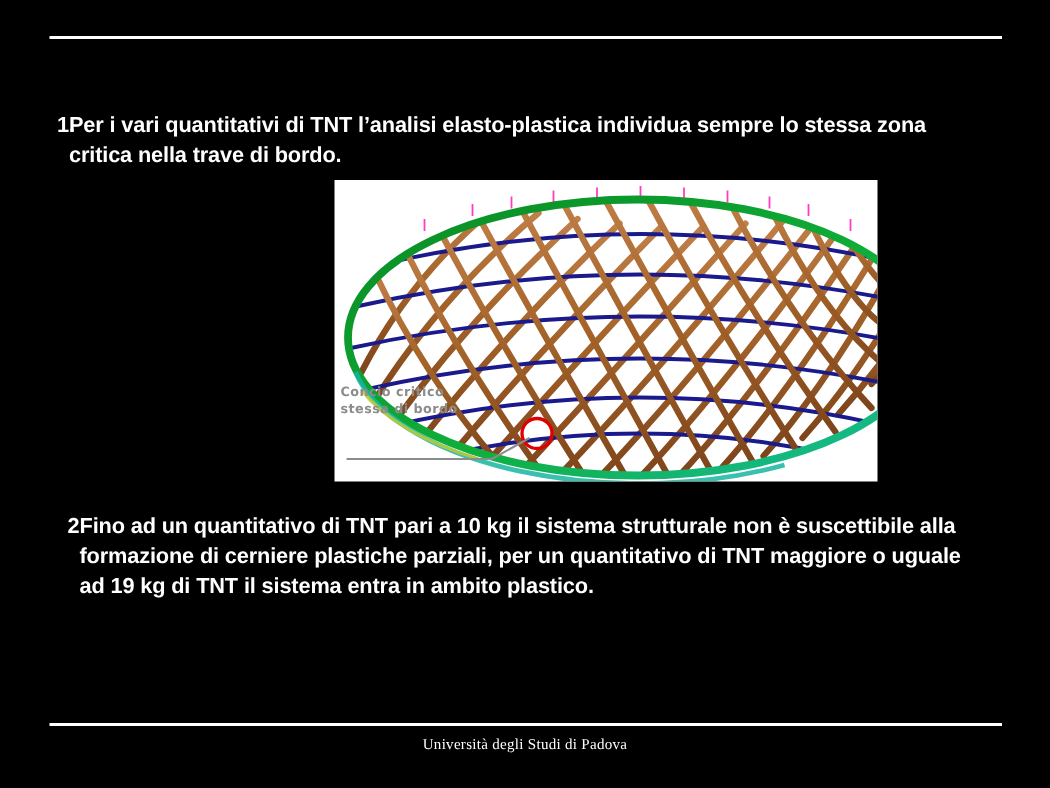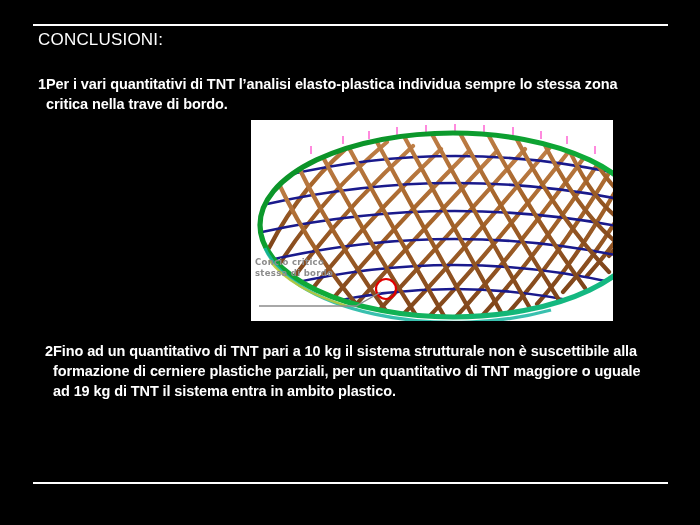--- a/index.html
+++ b/index.html
@@ -83,21 +83,20 @@
 
   
   .picture {
     position: absolute;
     left: 223px;
     top: 120px;
     width: 362px;
     height: 201px;
     background: #ffffff;
     overflow: hidden;
-    margin-left: 28px;
   }
   .picture svg { display: block; }
 
   .annot {
     position: absolute;
     font-family: "DejaVu Sans", sans-serif;
     font-weight: bold;
     font-size: 8.5px;
     line-height: 11px;
     color: #8c8c8c;
@@ -108,21 +107,20 @@
   .annot-2 { left: 4px;  top: 148px; }
 </style>
 </head>
 <body>
 
 <div class="slide">
 
   <div class="rule rule-top"></div>
   <div class="rule rule-bot"></div>
 
-  <div class="title">CONCLUSIONI:</div>
 
   <div class="para para1">
     <span class="num">1.</span>
     <span class="body">Per i vari quantitativi di TNT l’analisi elasto-plastica individua sempre lo stessa zona critica nella trave di bordo.</span>
   </div>
 
   <div class="para para2">
     <span class="num">2.</span>
     <span class="body">Fino ad un quantitativo di TNT pari a 10 kg il sistema strutturale non è suscettibile alla formazione di cerniere plastiche parziali, per un quantitativo di TNT maggiore o uguale ad 19 kg di TNT il sistema entra in ambito plastico.</span>
   </div>
@@ -223,14 +221,15 @@
         <text x="368" y="166" font-size="6" fill="#111111" font-family="Liberation Sans, sans-serif">Z</text>
         <text x="391" y="173" font-size="6" fill="#111111" font-family="Liberation Sans, sans-serif">Y</text>
         <text x="396" y="201" font-size="6" fill="#111111" font-family="Liberation Sans, sans-serif">X</text>
       </g>
     </svg>
 
     <div class="annot annot-1">Concio critico</div>
     <div class="annot annot-2">stessa di bordo</div>
   </div>
 
+  <div class="footer">Università degli Studi di Padova</div>
 
 </div>
 
 </body></html>

